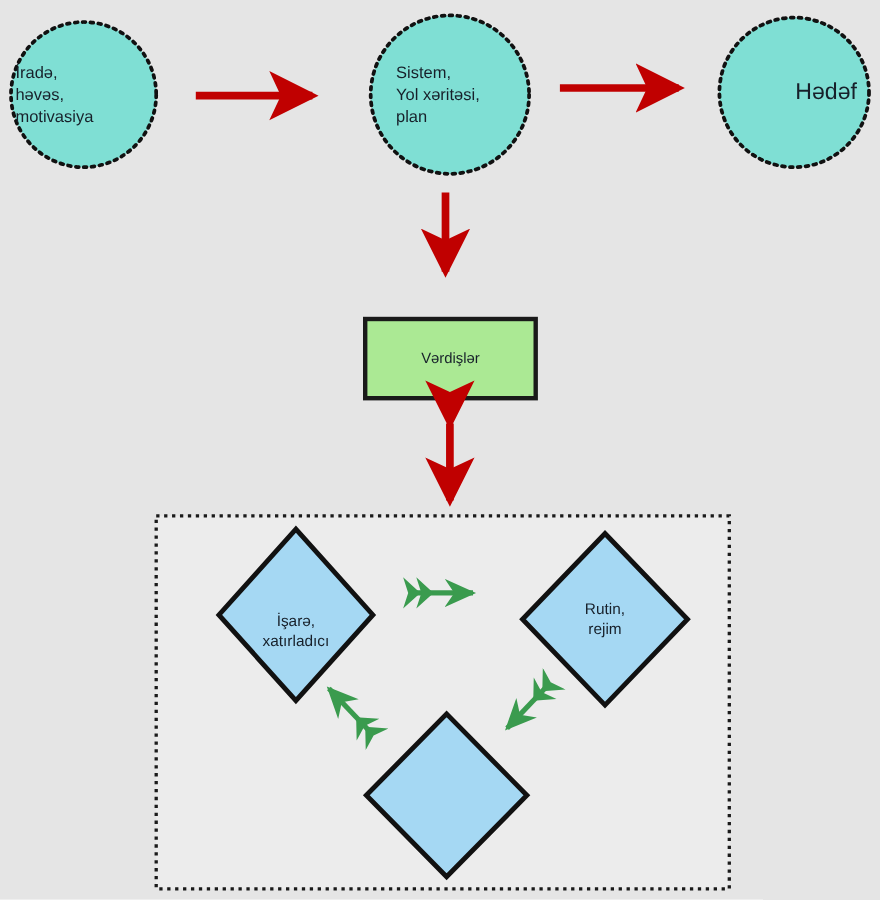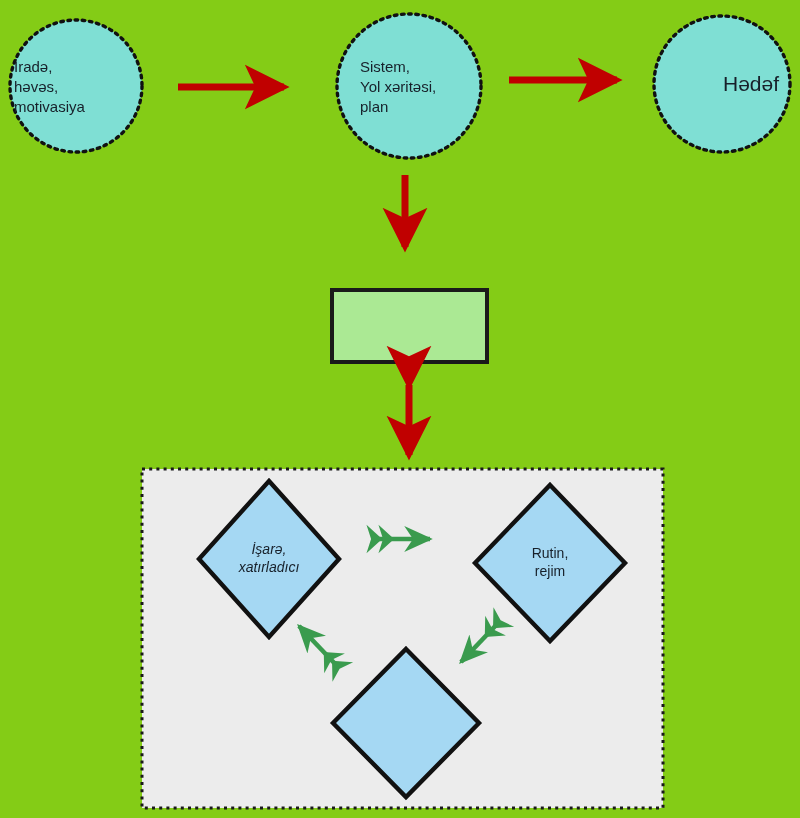--- a/index.html
+++ b/index.html
@@ -7,21 +7,21 @@
     padding: 0;
     background: #ffffff;
   }
   body {
     font-family: "Liberation Sans", sans-serif;
   }
   #canvas {
     position: relative;
     width: 800px;
     height: 818px;
-    background: #84cc16;
+    background: #e5e5e5;
     overflow: hidden;
   }
   #svg-layer {
     position: absolute;
     left: 0;
     top: 0;
     width: 800px;
     height: 818px;
   }
   .node-label {
@@ -101,22 +101,25 @@
   <div class="node-label circle-label" style="left:360px; top:48px; width:128px; height:78px; align-items:flex-start; text-align:left;">
     <span>Sistem,</span>
     <span>Yol xəritəsi,</span>
     <span>plan</span>
   </div>
 
   <div class="node-label circle-label single" style="left:654px; top:60px; width:136px; height:48px;">
     <span>Hədəf</span>
   </div>
 
+  <div class="node-label rect-label" style="left:332px; top:290px; width:155px; height:72px;">
+    <span>Vərdişlər</span>
+  </div>
 
-  <div class="node-label diamond-label" style="left:205px; top:530px; width:128px; height:56px;font-style:italic;">
+  <div class="node-label diamond-label" style="left:205px; top:545px; width:128px; height:56px;">
     <span>İşarə,</span>
     <span>xatırladıcı</span>
   </div>
 
   <div class="node-label diamond-label" style="left:494px; top:534px; width:112px; height:56px;">
     <span>Rutin,</span>
     <span>rejim</span>
   </div>
 
 

